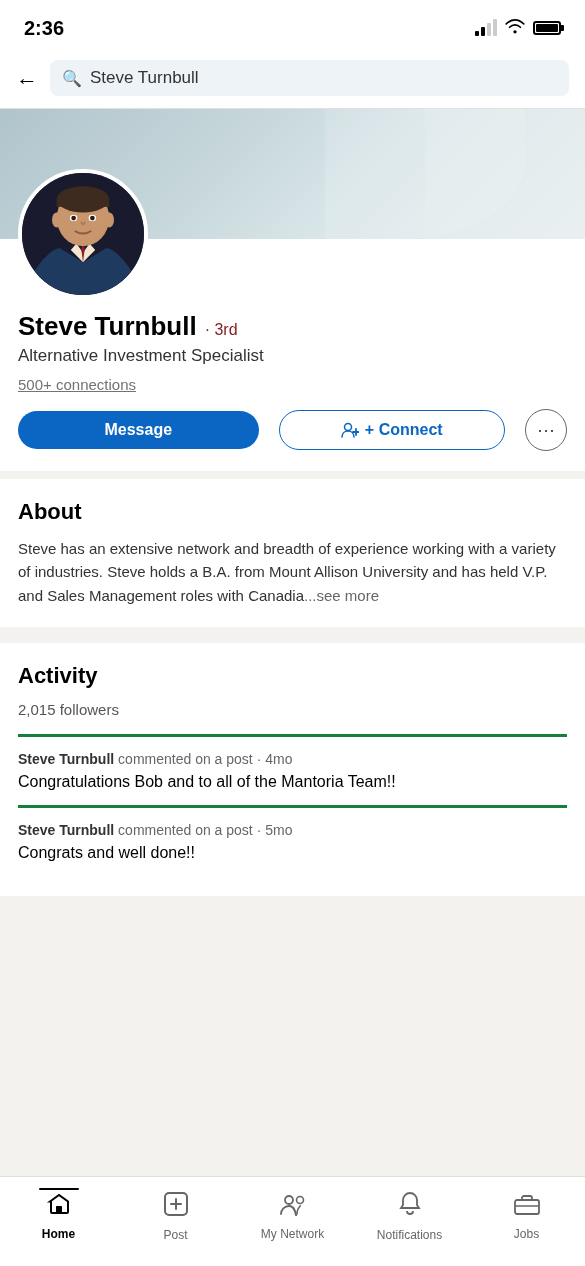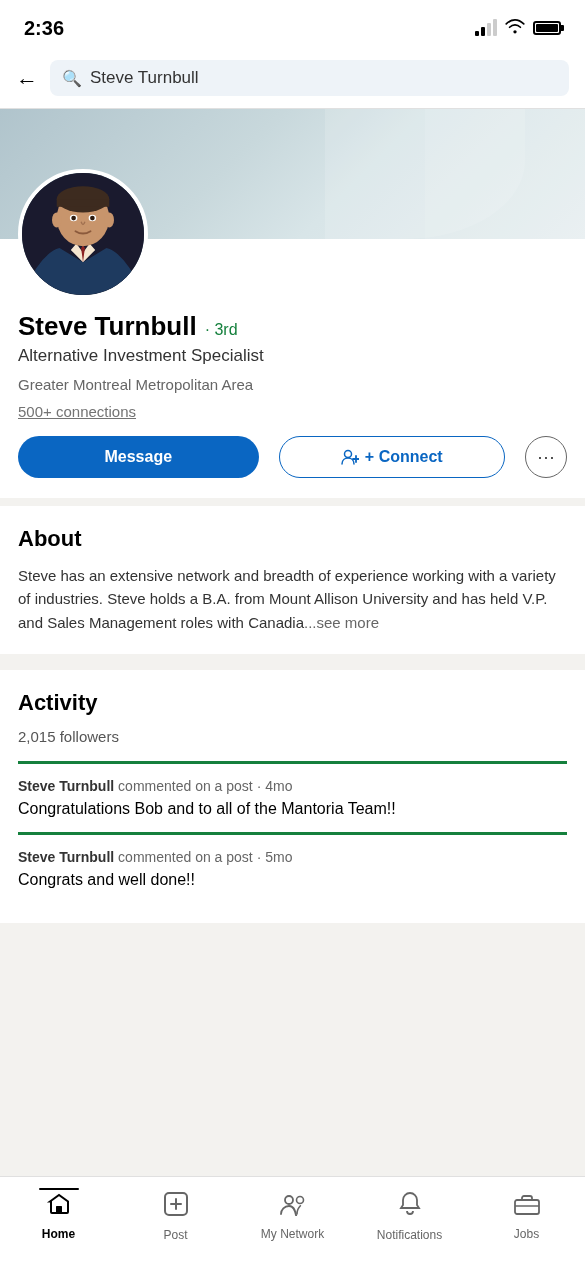--- a/index.html
+++ b/index.html
@@ -169,21 +169,21 @@
       flex-wrap: wrap;
       margin-bottom: 4px;
     }
     .profile-name {
       font-size: 26px;
       font-weight: 700;
       color: #000;
     }
     .connection-degree {
       font-size: 16px;
-      color: #15803d;
+      color: #7f1d1d;
       font-weight: 400;
     }
     .profile-title {
       font-size: 17px;
       color: #333;
       margin-bottom: 10px;
     }
     .profile-meta {
       font-size: 15px;
       color: #333;
@@ -196,20 +196,21 @@
     }
     .connections-count {
       font-size: 15px;
       color: #737373;
       margin-bottom: 16px;
       text-decoration: underline;
     }
     .action-buttons {
       display: flex;
       gap: 20px;
+      align-items: center;
     }
     .btn-message {
       background: #0a66c2;
       color: #fff;
       border: none;
       border-radius: 24px;
       padding: 10px 28px;
       font-size: 16px;
       font-weight: 600;
       cursor: pointer;
@@ -441,21 +442,20 @@
         </svg>
       </div>
     </div>
 
     <div class="profile-info">
       <div class="name-row">
         <span class="profile-name">Steve Turnbull</span>
         <span class="connection-degree">· 3rd</span>
       </div>
       <div class="profile-title">Alternative Investment Specialist</div>
-      <div class="profile-location">Greater Montreal Metropolitan Area</div>
       <div class="connections-count">500+ connections</div>
 
       <div class="action-buttons">
         <button class="btn-message">Message</button>
         <button class="btn-connect">
           <svg width="18" height="16" viewBox="0 0 18 16" fill="#0a66c2">
             <circle cx="7" cy="5" r="3.5" stroke="#0a66c2" stroke-width="1.5" fill="none"></circle>
             <path d="M1 15 C1 11 4 9 7 9 C10 9 13 11 13 15" stroke="#0a66c2" stroke-width="1.5" fill="none" stroke-linecap="round"></path>
             <line x1="15" y1="7" x2="15" y2="13" stroke="#0a66c2" stroke-width="1.8" stroke-linecap="round"></line>
             <line x1="12" y1="10" x2="18" y2="10" stroke="#0a66c2" stroke-width="1.8" stroke-linecap="round"></line>

